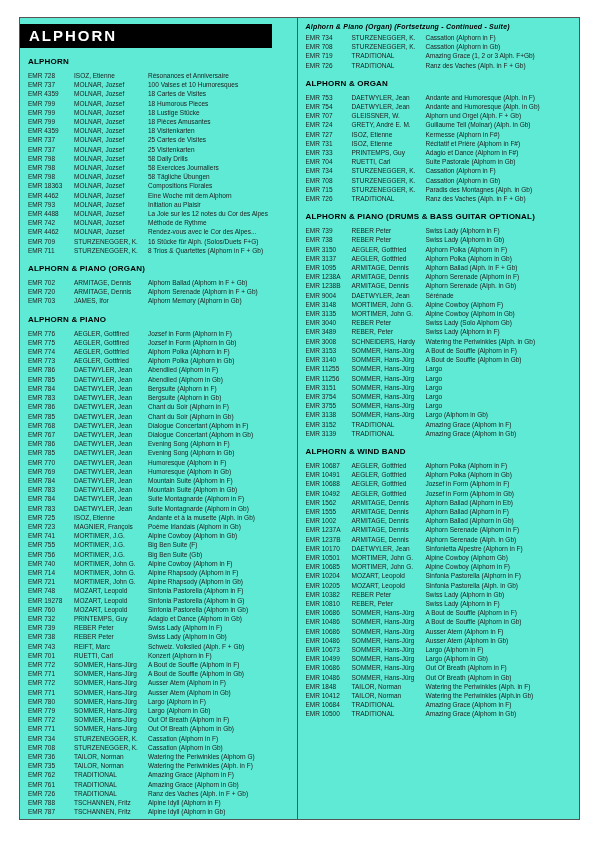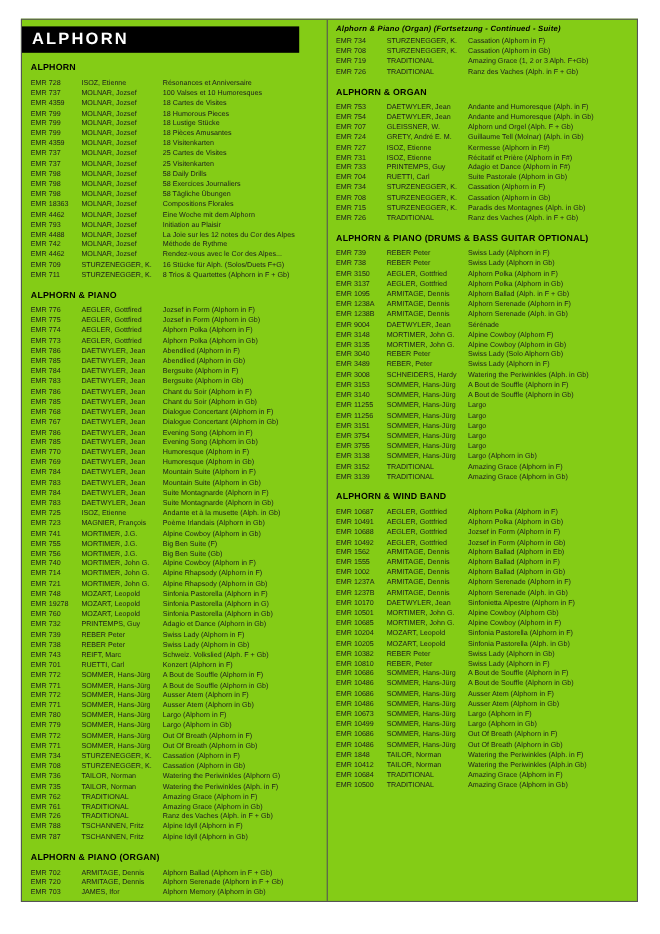--- a/index.html
+++ b/index.html
@@ -6,21 +6,21 @@
   body {
     width: 600px; height: 849px; position: relative;
     font-family: "Liberation Sans", sans-serif;
     color: #1c1c1c;
     -webkit-font-smoothing: antialiased;
   }
   .page {
     position: absolute; left: 19px; top: 17px;
     width: 561px; height: 803px;
     border: 1px solid #555;
-    background: #84cc16;
+    background: #5eead4;
     display: flex;
     box-sizing: border-box;
     overflow: hidden;
   }
   .col {
     box-sizing: border-box;
     padding: 3px 4px 0 8px;
   }
   .col-left { width: 277px; }
   .col-right { width: 283px; border-left: 1px solid #555; }
@@ -167,20 +167,40 @@
               <span class="title">16 Stücke für Alph. (Solos/Duets F+G)</span>
             </div>
             <div class="row">
               <span class="ref">EMR 711</span>
               <span class="composer">STURZENEGGER, K.</span>
               <span class="title">8 Trios &amp; Quartettes (Alphorn in F + Gb)</span>
             </div>
           </div>
         </div>
         <div class="section">
+          <div class="section-heading">ALPHORN &amp; PIANO (ORGAN)</div>
+          <div class="entries">
+            <div class="row">
+              <span class="ref">EMR 702</span>
+              <span class="composer">ARMITAGE, Dennis</span>
+              <span class="title">Alphorn Ballad (Alphorn in F + Gb)</span>
+            </div>
+            <div class="row">
+              <span class="ref">EMR 720</span>
+              <span class="composer">ARMITAGE, Dennis</span>
+              <span class="title">Alphorn Serenade (Alphorn in F + Gb)</span>
+            </div>
+            <div class="row">
+              <span class="ref">EMR 703</span>
+              <span class="composer">JAMES, Ifor</span>
+              <span class="title">Alphorn Memory (Alphorn in Gb)</span>
+            </div>
+          </div>
+        </div>
+        <div class="section">
           <div class="section-heading">ALPHORN &amp; PIANO</div>
           <div class="entries">
             <div class="row">
               <span class="ref">EMR 776</span>
               <span class="composer">AEGLER, Gottfired</span>
               <span class="title">Jozsef in Form (Alphorn in F)</span>
             </div>
             <div class="row">
               <span class="ref">EMR 775</span>
               <span class="composer">AEGLER, Gottfired</span>
@@ -433,40 +453,20 @@
             </div>
             <div class="row">
               <span class="ref">EMR 788</span>
               <span class="composer">TSCHANNEN, Fritz</span>
               <span class="title">Alpine Idyll (Alphorn in F)</span>
             </div>
             <div class="row">
               <span class="ref">EMR 787</span>
               <span class="composer">TSCHANNEN, Fritz</span>
               <span class="title">Alpine Idyll (Alphorn in Gb)</span>
-            </div>
-          </div>
-        </div>
-        <div class="section">
-          <div class="section-heading">ALPHORN &amp; PIANO (ORGAN)</div>
-          <div class="entries">
-            <div class="row">
-              <span class="ref">EMR 702</span>
-              <span class="composer">ARMITAGE, Dennis</span>
-              <span class="title">Alphorn Ballad (Alphorn in F + Gb)</span>
-            </div>
-            <div class="row">
-              <span class="ref">EMR 720</span>
-              <span class="composer">ARMITAGE, Dennis</span>
-              <span class="title">Alphorn Serenade (Alphorn in F + Gb)</span>
-            </div>
-            <div class="row">
-              <span class="ref">EMR 703</span>
-              <span class="composer">JAMES, Ifor</span>
-              <span class="title">Alphorn Memory (Alphorn in Gb)</span>
             </div>
           </div>
         </div>
       </div>
   </div>
   <div class="col col-right">
     <div id="right-sections">
         <div class="section">
           <div class="section-heading italic">Alphorn &amp; Piano (Organ) (Fortsetzung - Continued - Suite)</div>
           <div class="entries">

